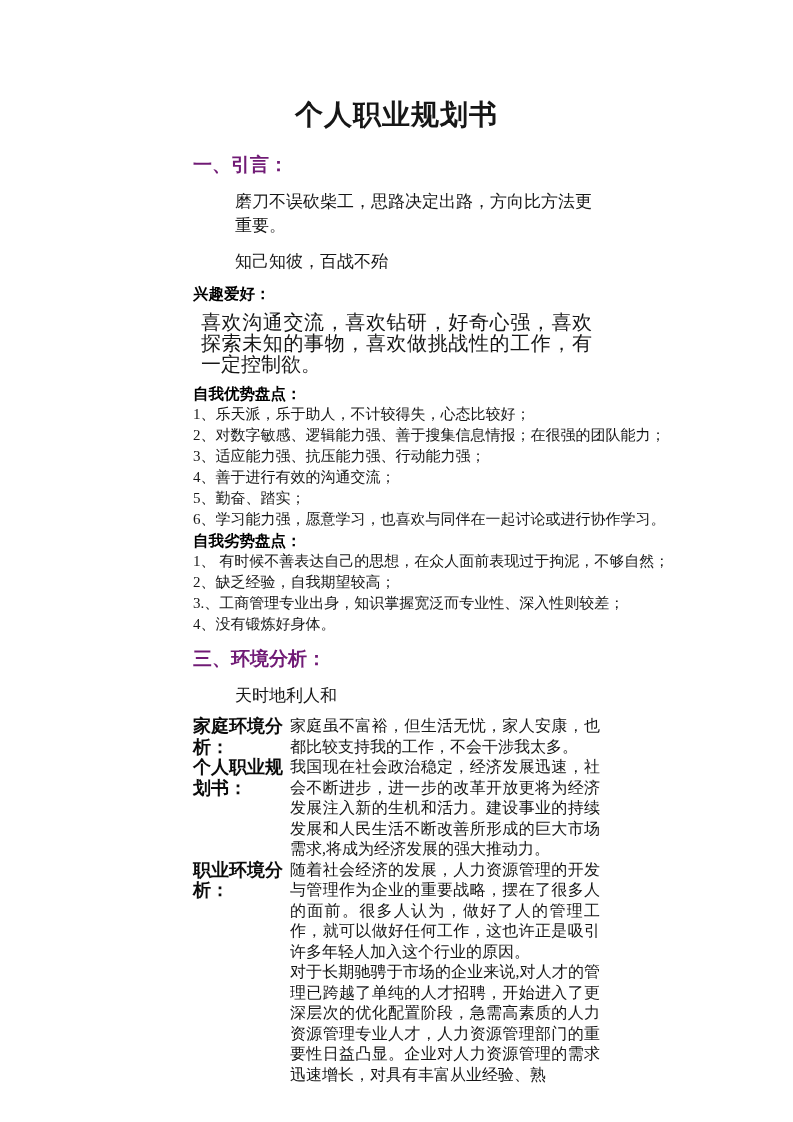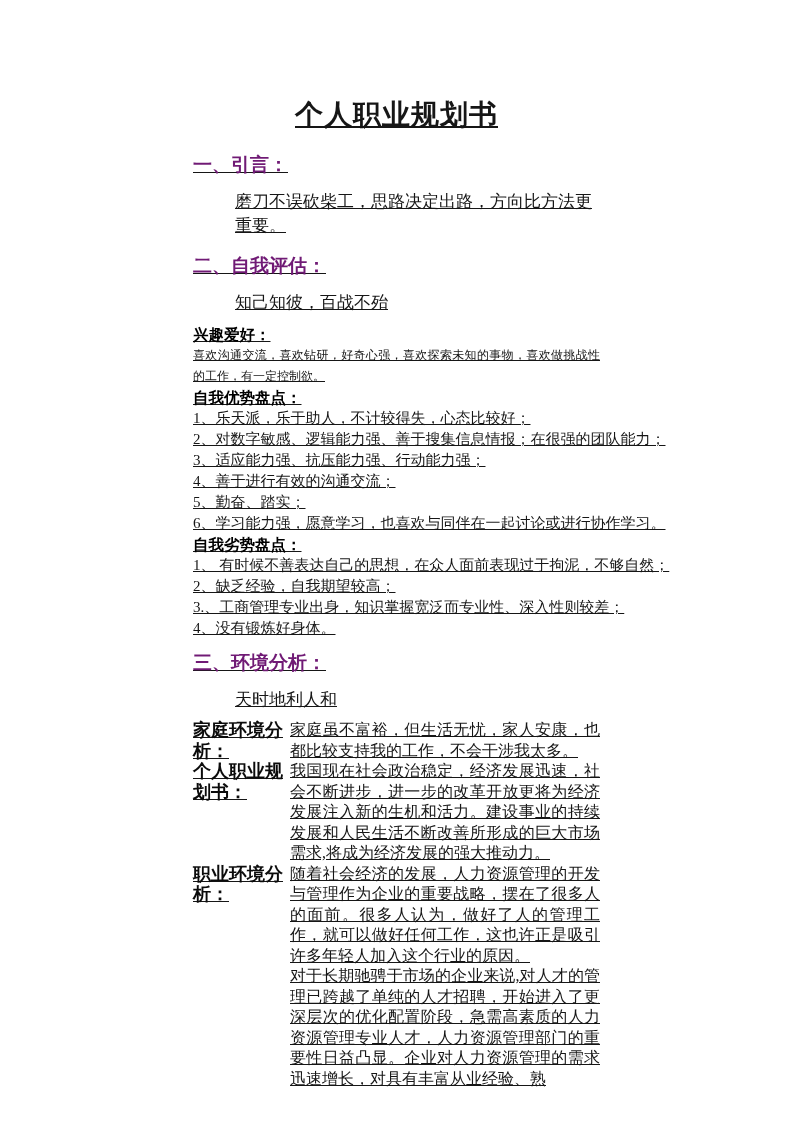--- a/index.html
+++ b/index.html
@@ -10,21 +10,20 @@
   .page {
     position: relative;
     width: 633px;
     height: 1122px;
     margin: 0 auto;
     background: #ffffff;
     color: #161616;
     box-sizing: border-box;
     padding: 97px 113px 0 113px;
     overflow: hidden;
-    text-decoration: underline;
   }
   .doc-title {
     margin: 0;
     font-family: "Liberation Serif", serif;
     font-weight: bold;
     font-size: 28px;
     line-height: 36px;
     text-align: center;
     letter-spacing: 1px;
   }
@@ -49,23 +48,23 @@
   .field-label {
     margin: 0;
     font-family: "Liberation Sans", sans-serif;
     font-weight: bold;
     font-size: 15.5px;
     line-height: 21px;
     color: #000000;
   }
   .mt-label { margin-top: 9px; }
   .body-par {
-    margin: 0;
+    margin: 8px;
     font-family: "Liberation Serif", serif;
-    font-size: 12px;
+    font-size: 20px;
     line-height: 21px;
     text-align: justify;
   }
   .list-line {
     margin: 0;
     font-family: "Liberation Serif", serif;
     font-size: 15px;
     line-height: 21px;
     white-space: nowrap;
   }
@@ -95,21 +94,20 @@
 </head>
 <body>
 
 <div class="page">
 
   <h1 class="doc-title">个人职业规划书</h1>
 
   <h2 class="sec-heading mt-h1">一、引言：</h2>
   <p class="quote">磨刀不误砍柴工，思路决定出路，方向比方法更重要。</p>
 
-  <h2 class="sec-heading mt-h2">二、自我评估：</h2>
   <p class="quote">知己知彼，百战不殆</p>
 
   <p class="field-label mt-label">兴趣爱好：</p>
   <p class="body-par">喜欢沟通交流，喜欢钻研，好奇心强，喜欢探索未知的事物，喜欢做挑战性的工作，有一定控制欲。</p>
 
   <p class="field-label">自我优势盘点：</p>
   <p class="list-line">1、乐天派，乐于助人，不计较得失，心态比较好；</p>
   <p class="list-line">2、对数字敏感、逻辑能力强、善于搜集信息情报；在很强的团队能力；</p>
   <p class="list-line">3、适应能力强、抗压能力强、行动能力强；</p>
   <p class="list-line">4、善于进行有效的沟通交流；</p>

